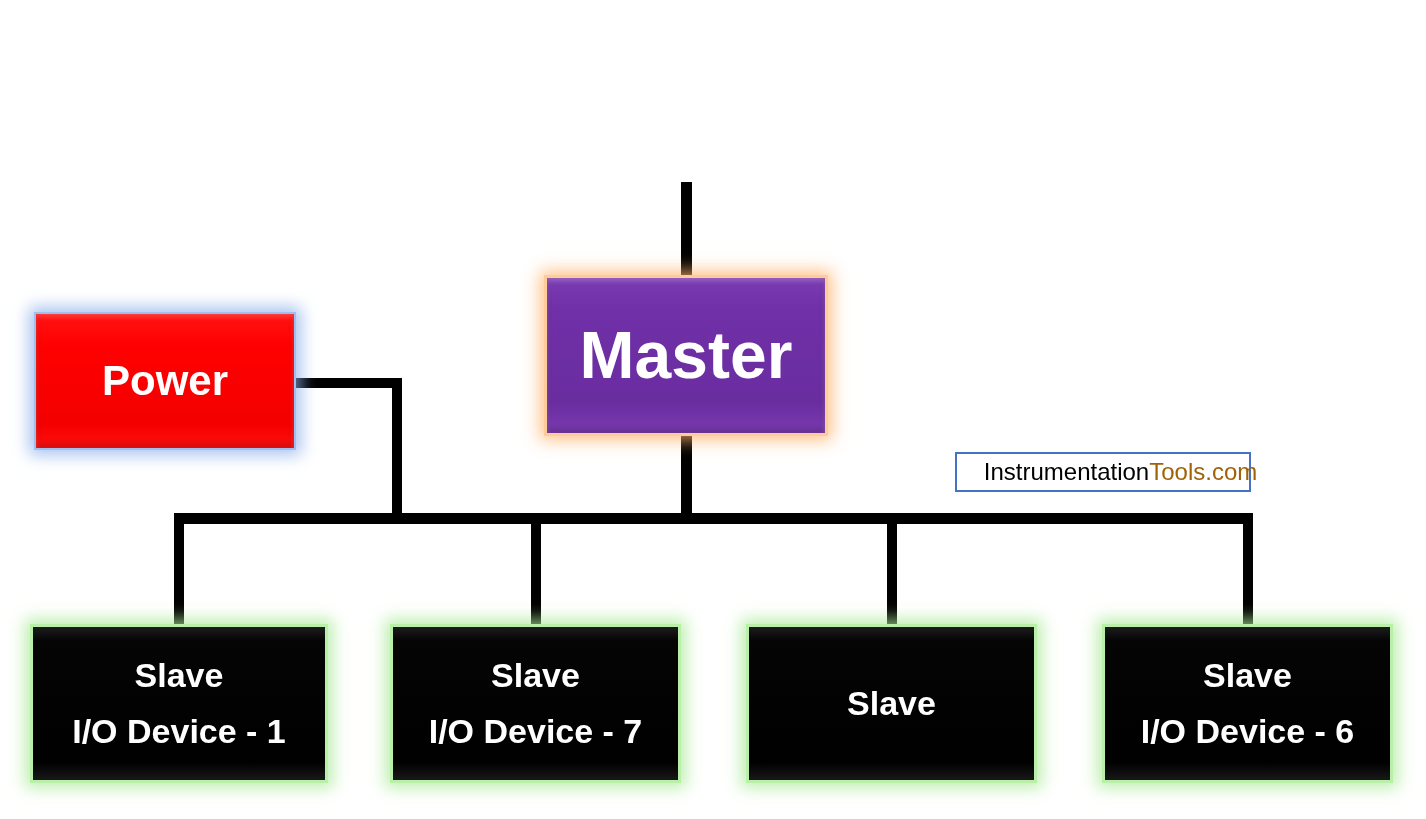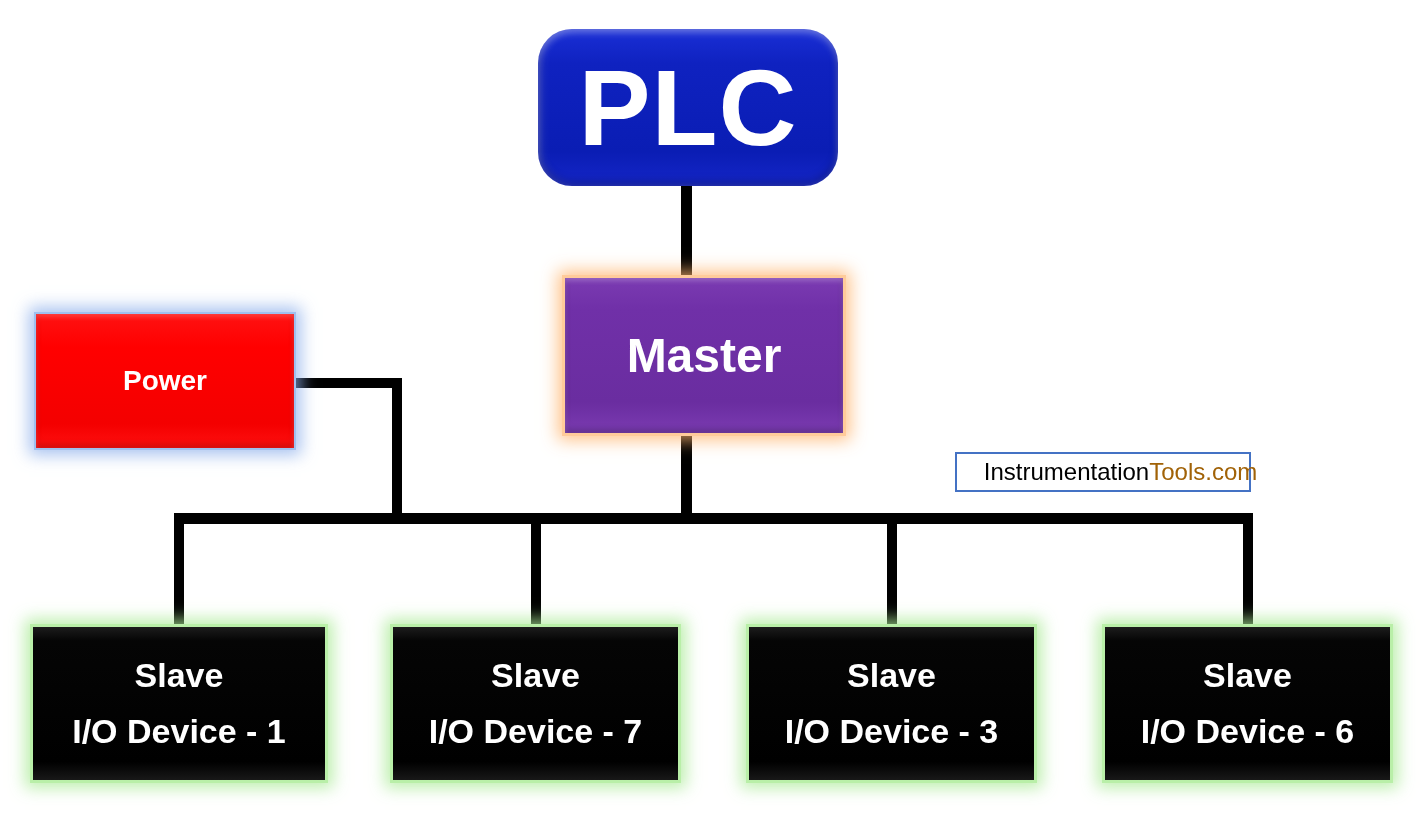--- a/index.html
+++ b/index.html
@@ -47,33 +47,32 @@
     letter-spacing: 1px;
     box-shadow: inset 0 4px 7px rgba(255,255,255,0.30),
                 inset 0 -5px 8px rgba(0,0,0,0.22),
                 inset 5px 0 8px rgba(255,255,255,0.10);
   }
 
   
   .node-master {
     background: #7030a8;
     background-image: linear-gradient(180deg, #7b3bb2 0%, #7030a8 20%, #6a2da0 80%, #7b3bb2 100%);
-    font-size: 48px;
+    font-size: 66px;
     box-shadow: 0 0 0 3px #ffcb9a,
                 0 0 16px 7px rgba(255,180,110,0.82),
                 inset 0 3px 5px rgba(255,255,255,0.22),
                 inset 0 -4px 6px rgba(0,0,0,0.20);
-    margin-left: 18px;
   }
 
   
   .node-power {
     background: #ff0000;
     background-image: linear-gradient(180deg, #ff1212 0%, #ff0000 25%, #f40000 82%, #ff1010 100%);
-    font-size: 28px;
+    font-size: 42px;
     box-shadow: 0 0 0 2px #9fc0ef,
                 0 0 15px 7px rgba(140,175,235,0.75),
                 inset 0 3px 5px rgba(255,255,255,0.20),
                 inset 0 -4px 6px rgba(0,0,0,0.18);
   }
 
   
   .node-slave {
     background: #070707;
     background-image: linear-gradient(180deg, #1c1c1c 0%, #050505 9%, #000000 88%, #181818 100%);
@@ -117,23 +116,20 @@
 
   <div class="wire" style="left:392px; top:378px; width:10px; height:144px;"></div>
 
   <div class="wire" style="left:174px; top:513px; width:1079px; height:11px;"></div>
 
   <div class="wire" style="left:174px; top:513px; width:10px; height:120px;"></div>
   <div class="wire" style="left:531px; top:513px; width:10px; height:120px;"></div>
   <div class="wire" style="left:887px; top:513px; width:10px; height:120px;"></div>
   <div class="wire" style="left:1243px; top:513px; width:10px; height:120px;"></div>
 
-  <div class="node node-plc" style="left:538px; top:29px; width:300px; height:157px;">
-    <span>PLC</span>
-  </div>
 
   <div class="node node-master" style="left:547px; top:278px; width:278px; height:155px;">
     <span>Master</span>
   </div>
 
   <div class="node node-power" style="left:36px; top:314px; width:258px; height:134px;">
     <span class="line1">Power</span>
   </div>
 
   <div class="node node-slave" style="left:33px; top:627px; width:292px; height:153px;">
@@ -141,21 +137,20 @@
     <span class="line2">I/O Device - 1</span>
   </div>
 
   <div class="node node-slave" style="left:393px; top:627px; width:285px; height:153px;">
     <span class="line1">Slave</span>
     <span class="line2">I/O Device - 7</span>
   </div>
 
   <div class="node node-slave" style="left:749px; top:627px; width:285px; height:153px;">
     <span class="line1">Slave</span>
-    <span class="line2">I/O Device - 3</span>
   </div>
 
   <div class="node node-slave" style="left:1105px; top:627px; width:285px; height:153px;">
     <span class="line1">Slave</span>
     <span class="line2">I/O Device - 6</span>
   </div>
 
   <div class="watermark">
     <span class="wm-black">Instrumentation</span>
       <span class="wm-red">Tools.com</span>

